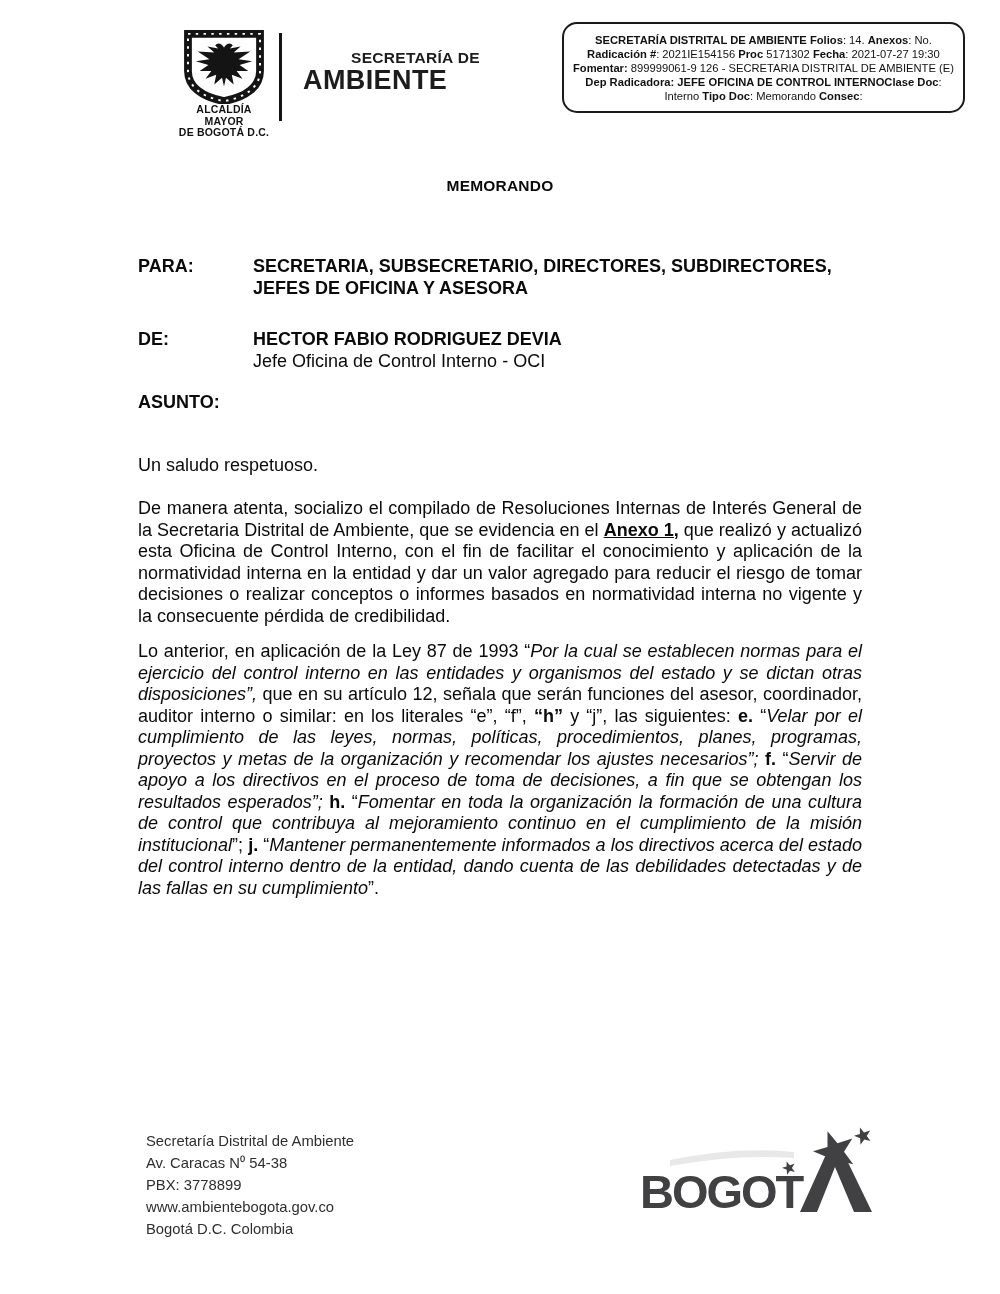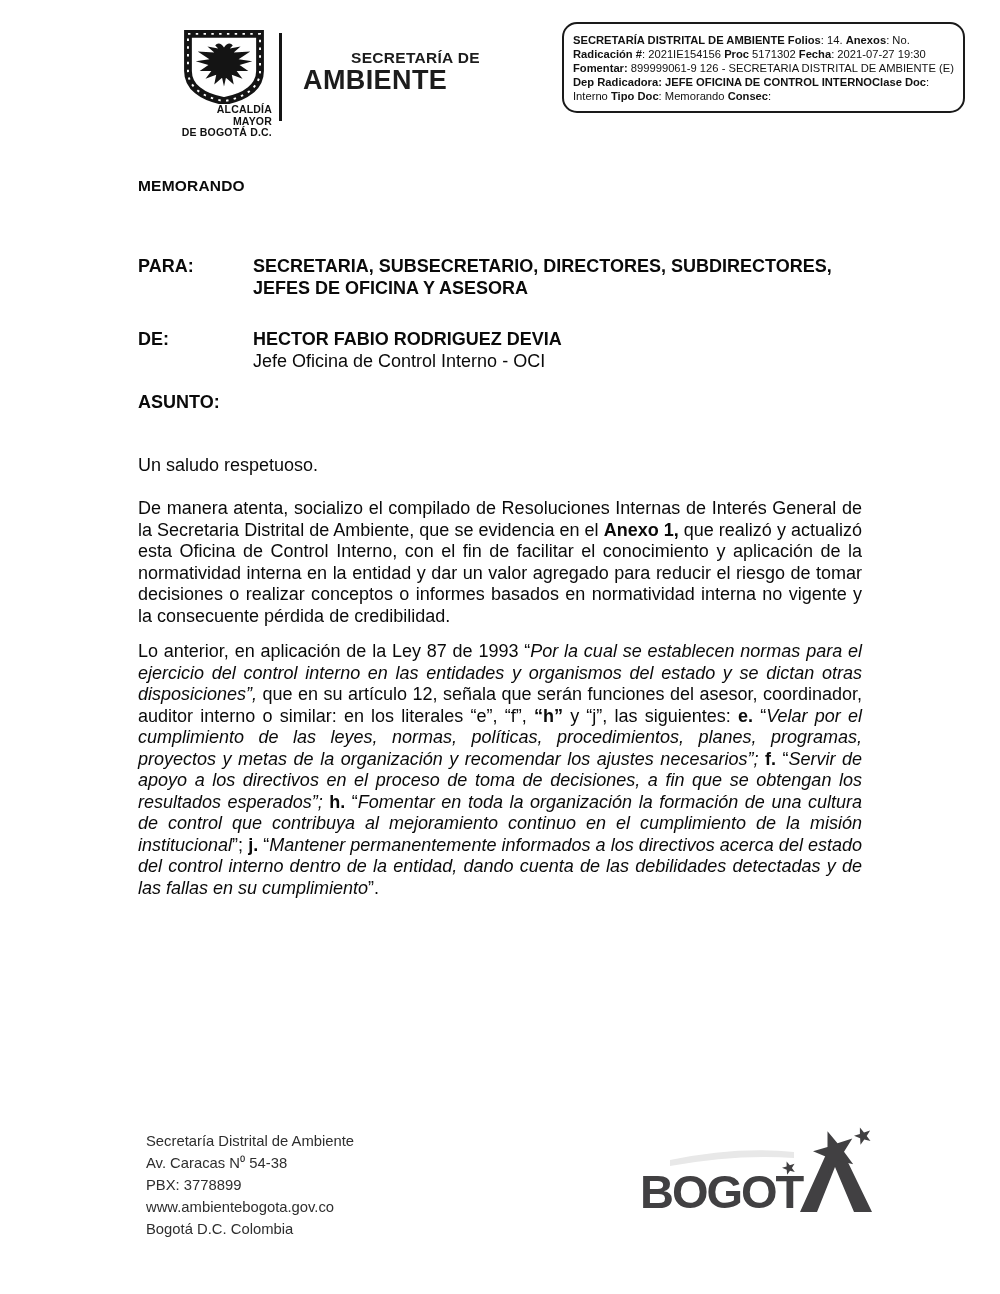--- a/index.html
+++ b/index.html
@@ -6,41 +6,41 @@
   .page{
     position:relative;
     width:1000px;height:1294px;
     background:#ffffff;
     font-family:"Liberation Sans", sans-serif;
     color:#0a0a0a;
     overflow:hidden;
   }
   .b{font-weight:bold;}
   .i{font-style:italic;}
-  .u{}
+  .u{text-decoration:underline;}
 
   
-  .shield-wrap{position:absolute;left:176px;top:30px;width:96px;text-align:right;}
+  .shield-wrap{position:absolute;left:176px;top:30px;width:96px;text-align:center;}
   .shield-wrap svg{display:block;margin:0 auto;}
   .alcaldia-line{font-size:10.5px;font-weight:bold;line-height:11.5px;letter-spacing:.2px;color:#111;}
   .header-divider{position:absolute;left:279px;top:33px;width:2.5px;height:88px;background:#141414;}
   .secretaria-wrap{position:absolute;left:303px;top:49px;color:#1c1c1c;}
   .secretaria-top{font-size:15.5px;font-weight:bold;letter-spacing:.3px;line-height:17px;margin-left:48px;}
   .secretaria-bottom{font-size:27px;font-weight:bold;letter-spacing:.4px;line-height:28px;}
 
   .radicado-box{
     position:absolute;left:562px;top:22px;
     border:2.5px solid #1a1a1a;border-radius:15px;
     padding:9px 9px 8px 9px;
     font-size:11.2px;line-height:14px;color:#111;
   }
-  .radicado-line{white-space:nowrap;}
+  .radicado-line{white-space:nowrap;text-align:center;}
 
   
-  .doc-title{position:absolute;left:138px;top:177px;width:724px;text-align:left;
+  .doc-title{position:absolute;left:138px;top:177px;width:724px;text-align:center;
     font-size:15.5px;font-weight:bold;letter-spacing:.2px;}
   .content{position:absolute;left:138px;top:256px;width:724px;font-size:18px;line-height:21.5px;}
   .field-row{display:grid;grid-template-columns:115px 1fr;}
   .row-de{margin-top:30px;}
   .row-asunto{margin-top:20px;}
   .field-label{font-weight:bold;}
   .para-value{font-weight:bold;}
   .asunto-value{font-weight:bold;text-align:justify;}
   .greeting{margin-top:41px;}
   .paragraph{text-align:justify;}

